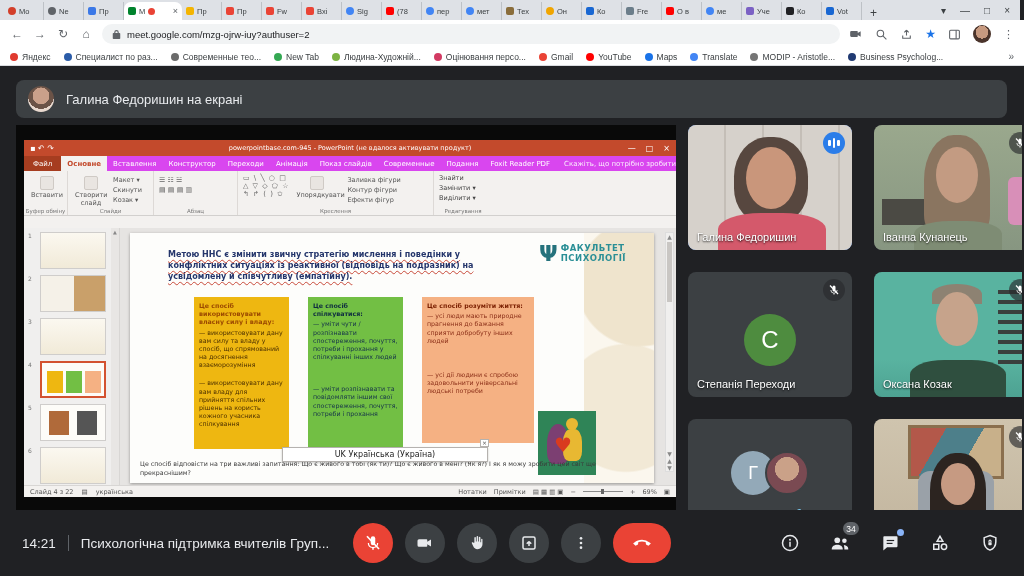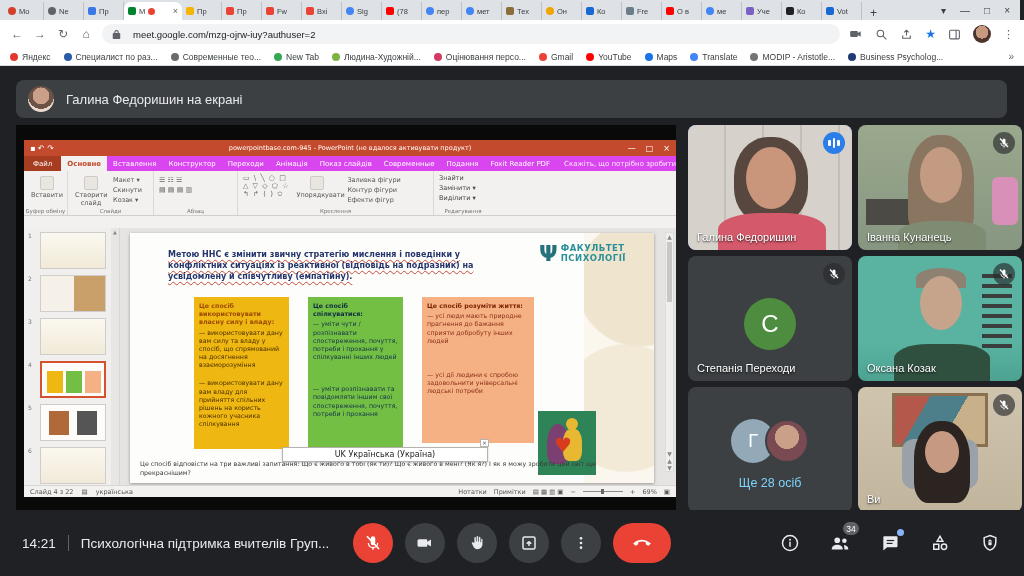--- a/index.html
+++ b/index.html
@@ -31,21 +31,21 @@
 .recdot{width:7px;height:7px;border-radius:50%;background:#ea4335;flex:none}
 .tabx{color:#5f6368;font-size:9px;margin-left:auto}
 #winctl{margin-left:auto;display:flex;align-items:center;gap:14px;padding:0 10px;height:20px;
   color:#3c4043;font-size:10px}
 .newtabbtn{font-size:12px;color:#3c4043;padding:0 8px}
 
 #addrbar{position:absolute;left:0;top:20px;width:1024px;height:28px;background:#fff;
   display:flex;align-items:center;padding:0 10px;gap:9px}
 .navic{color:#5f6368;font-size:12px;width:14px;text-align:center}
 #omnibox{flex:1;height:20px;background:#f1f3f4;border-radius:10px;display:flex;align-items:center;
-  padding:0 10px;gap:12px;font-size:9.5px;color:#202124;overflow:hidden}
+  padding:0 10px;gap:6px;font-size:9.5px;color:#202124;overflow:hidden}
 .addr-actions{display:flex;align-items:center;gap:12px;color:#5f6368}
 .star{color:#1a73e8;font-size:12px}
 .avatar-mini{width:18px;height:18px;border-radius:50%;
   background:radial-gradient(circle at 50% 40%,#c79a80 0 45%,#4a342b 46% 100%)}
 
 #bookmarks{position:absolute;left:0;top:48px;width:1024px;height:18px;background:#fff;
   border-bottom:1px solid #dadce0;display:flex;align-items:center;padding:0 10px;gap:13px;
   font-size:8.5px;color:#3c4043;overflow:hidden}
 .bm{display:flex;gap:4px;align-items:center;white-space:nowrap;flex:none}
 .bmfav{width:8px;height:8px;border-radius:50%;background:#9aa0a6}
@@ -147,21 +147,21 @@
 .vspace{flex:1}
 
 .ppt-status{position:absolute;left:0;top:345px;width:100%;height:12px;background:#f3f1ef;
   border-top:1px solid #d8d6d4;display:flex;align-items:center;font-size:6.5px;color:#555;padding:0 6px;gap:8px}
 .ps-right{margin-left:auto;display:flex;align-items:center;gap:7px}
 .zoomline{width:40px;height:1px;background:#8a8a8a;position:relative}
 .zoomline i{position:absolute;left:18px;top:-2px;width:3px;height:5px;background:#666}
 
 
 #people{position:absolute;left:688px;top:125px;width:334px;height:385px;display:grid;
-  grid-template-columns:164px 164px;grid-auto-rows:125px;gap:6px;overflow:hidden}
+  grid-template-columns:164px 164px;grid-auto-rows:125px;gap:22px;overflow:hidden}
 .tile{position:relative;border-radius:8px;background:#3c4043;overflow:hidden}
 .tile.speaking{box-shadow:0 0 0 3px #5b93f5 inset}
 .tname{position:absolute;left:9px;bottom:7px;color:#fff;font-size:11px;text-shadow:0 1px 2px rgba(0,0,0,.85);white-space:nowrap}
 .tbadge{position:absolute;right:7px;top:7px;width:22px;height:22px;border-radius:50%;
   background:rgba(40,42,45,.65);display:flex;align-items:center;justify-content:center}
 .tbadge.audio{background:#2b7de9}
 .eq{display:flex;gap:2px;align-items:center;height:12px}
 .eq i{width:2.5px;background:#fff;border-radius:1px;display:block}
 .eq i:nth-child(1){height:6px}.eq i:nth-child(2){height:10px}.eq i:nth-child(3){height:6px}
 .pfill{position:absolute;inset:0}

